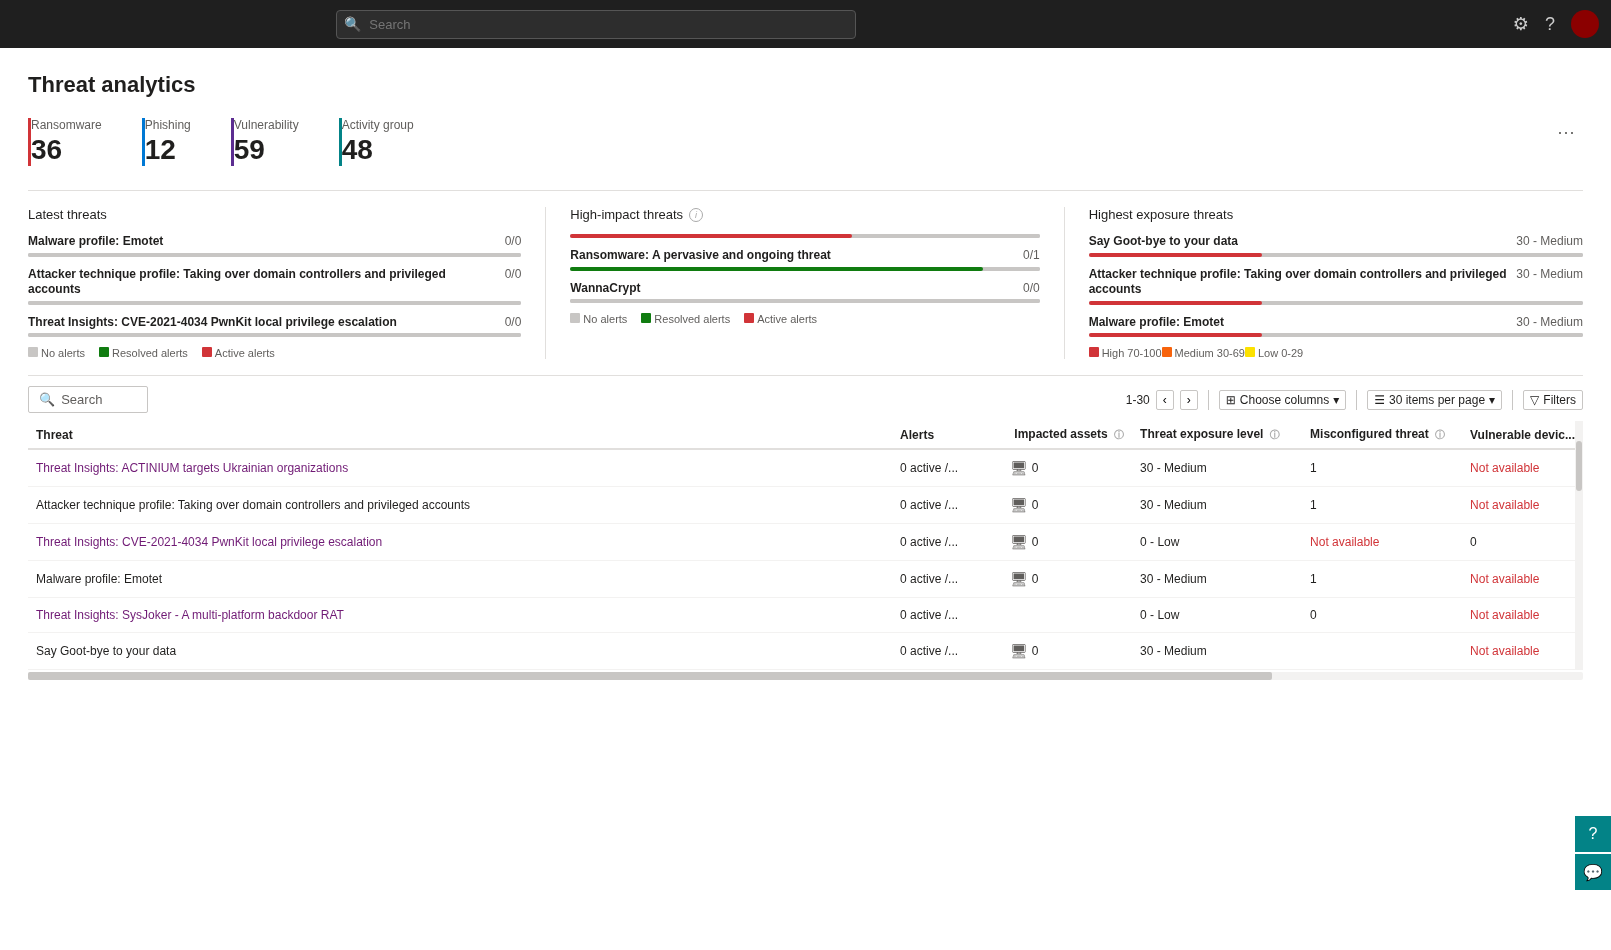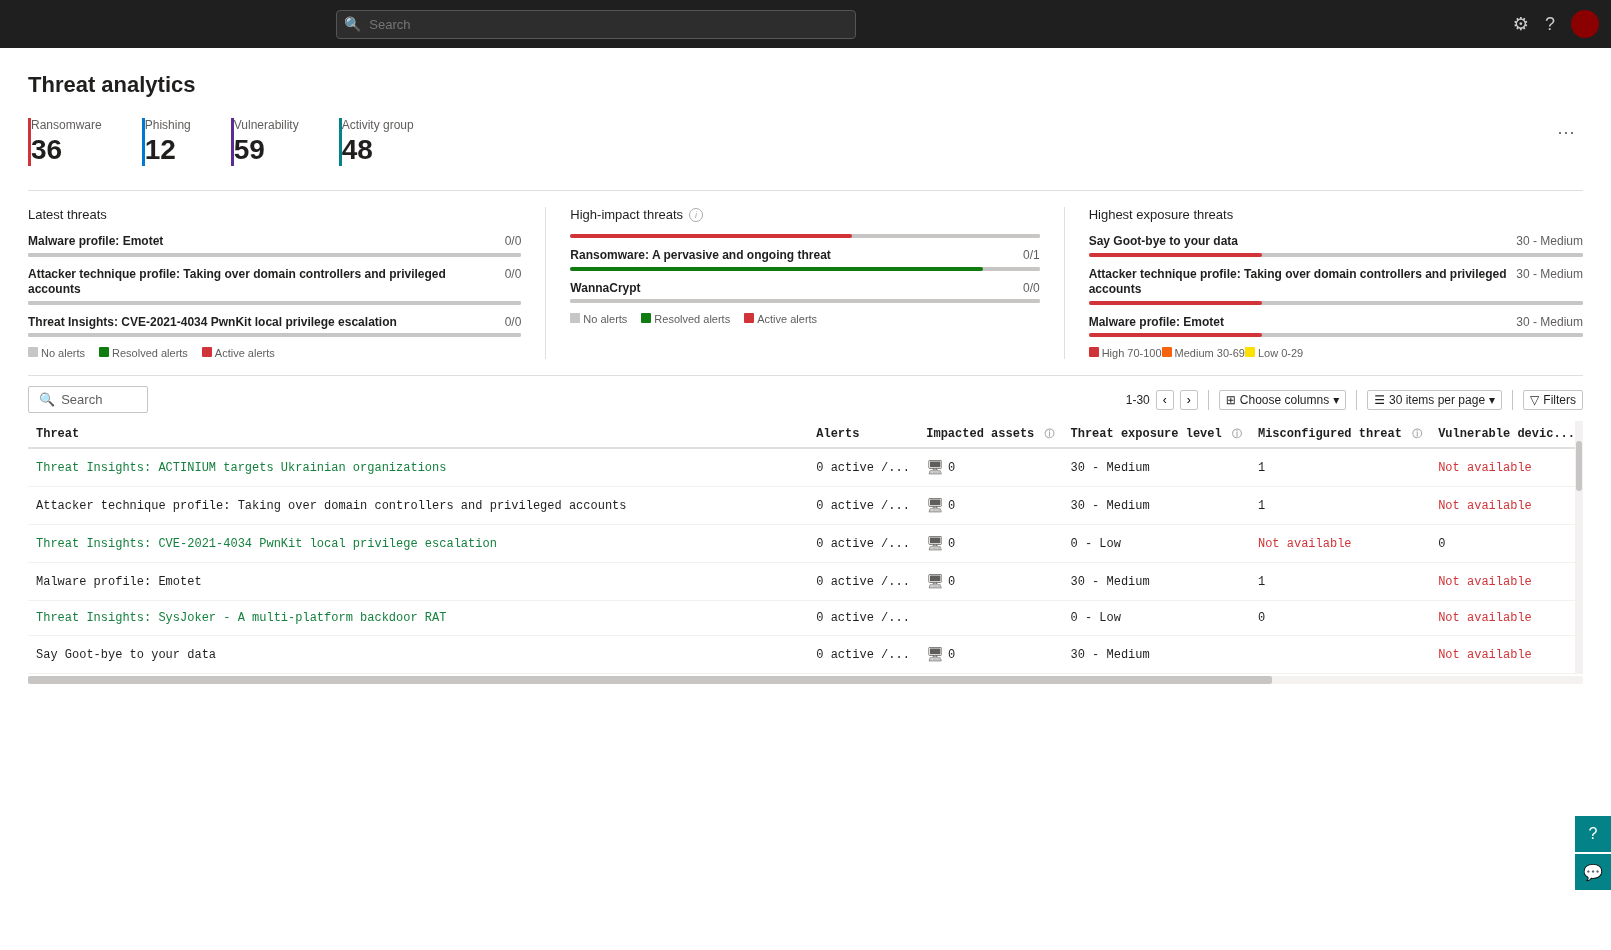--- a/index.html
+++ b/index.html
@@ -189,38 +189,37 @@
       background: none; border: none; cursor: pointer;
       font-size: 12px; color: #201f1e; padding: 4px 6px;
       border: 1px solid #c8c6c4; border-radius: 2px;
     }
 
     
     .data-table {
       width: 100%;
       border-collapse: collapse;
       font-size: 12px;
-      font-family: Liberation Mono, monospace;
     }
     .data-table th {
       text-align: left;
       font-weight: 600;
       padding: 6px 8px;
       border-bottom: 2px solid #e1dfdd;
       color: #201f1e;
       white-space: nowrap;
       font-size: 12px;
       background: #fff;
     }
     .data-table td {
       padding: 10px 8px;
       border-bottom: 1px solid #f3f2f1;
       vertical-align: middle;
     }
-    .link-cell { color: #15803d; cursor: pointer; margin-top: 20px; }
+    .link-cell { color: #701a75; cursor: pointer; margin-top: 20px; }
     .not-available { color: #d13438; }
     .impacted-cell { display: flex; align-items: center; gap: 4px; }
     .impacted-icon { font-size: 14px; color: #605e5c; }
 
     
     .side-actions {
       position: fixed;
       right: 0;
       bottom: 60px;
       display: flex;

